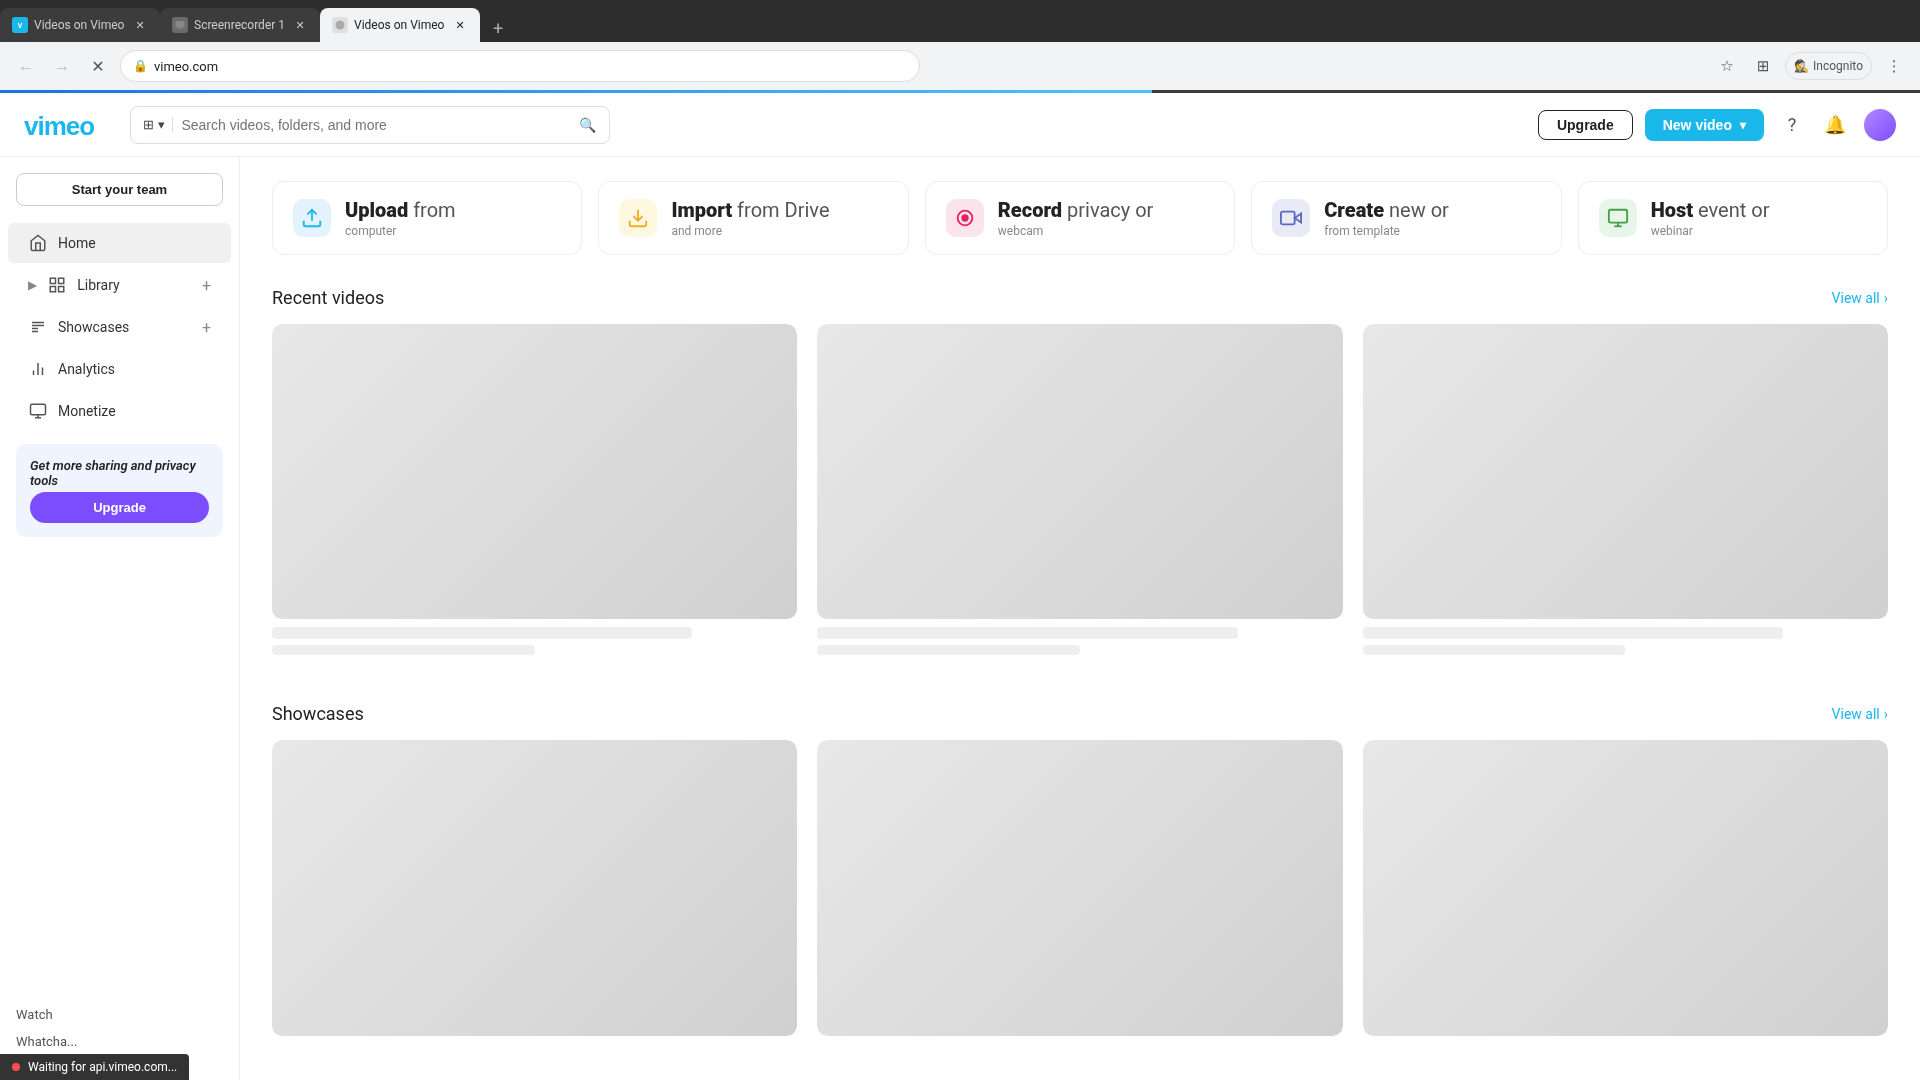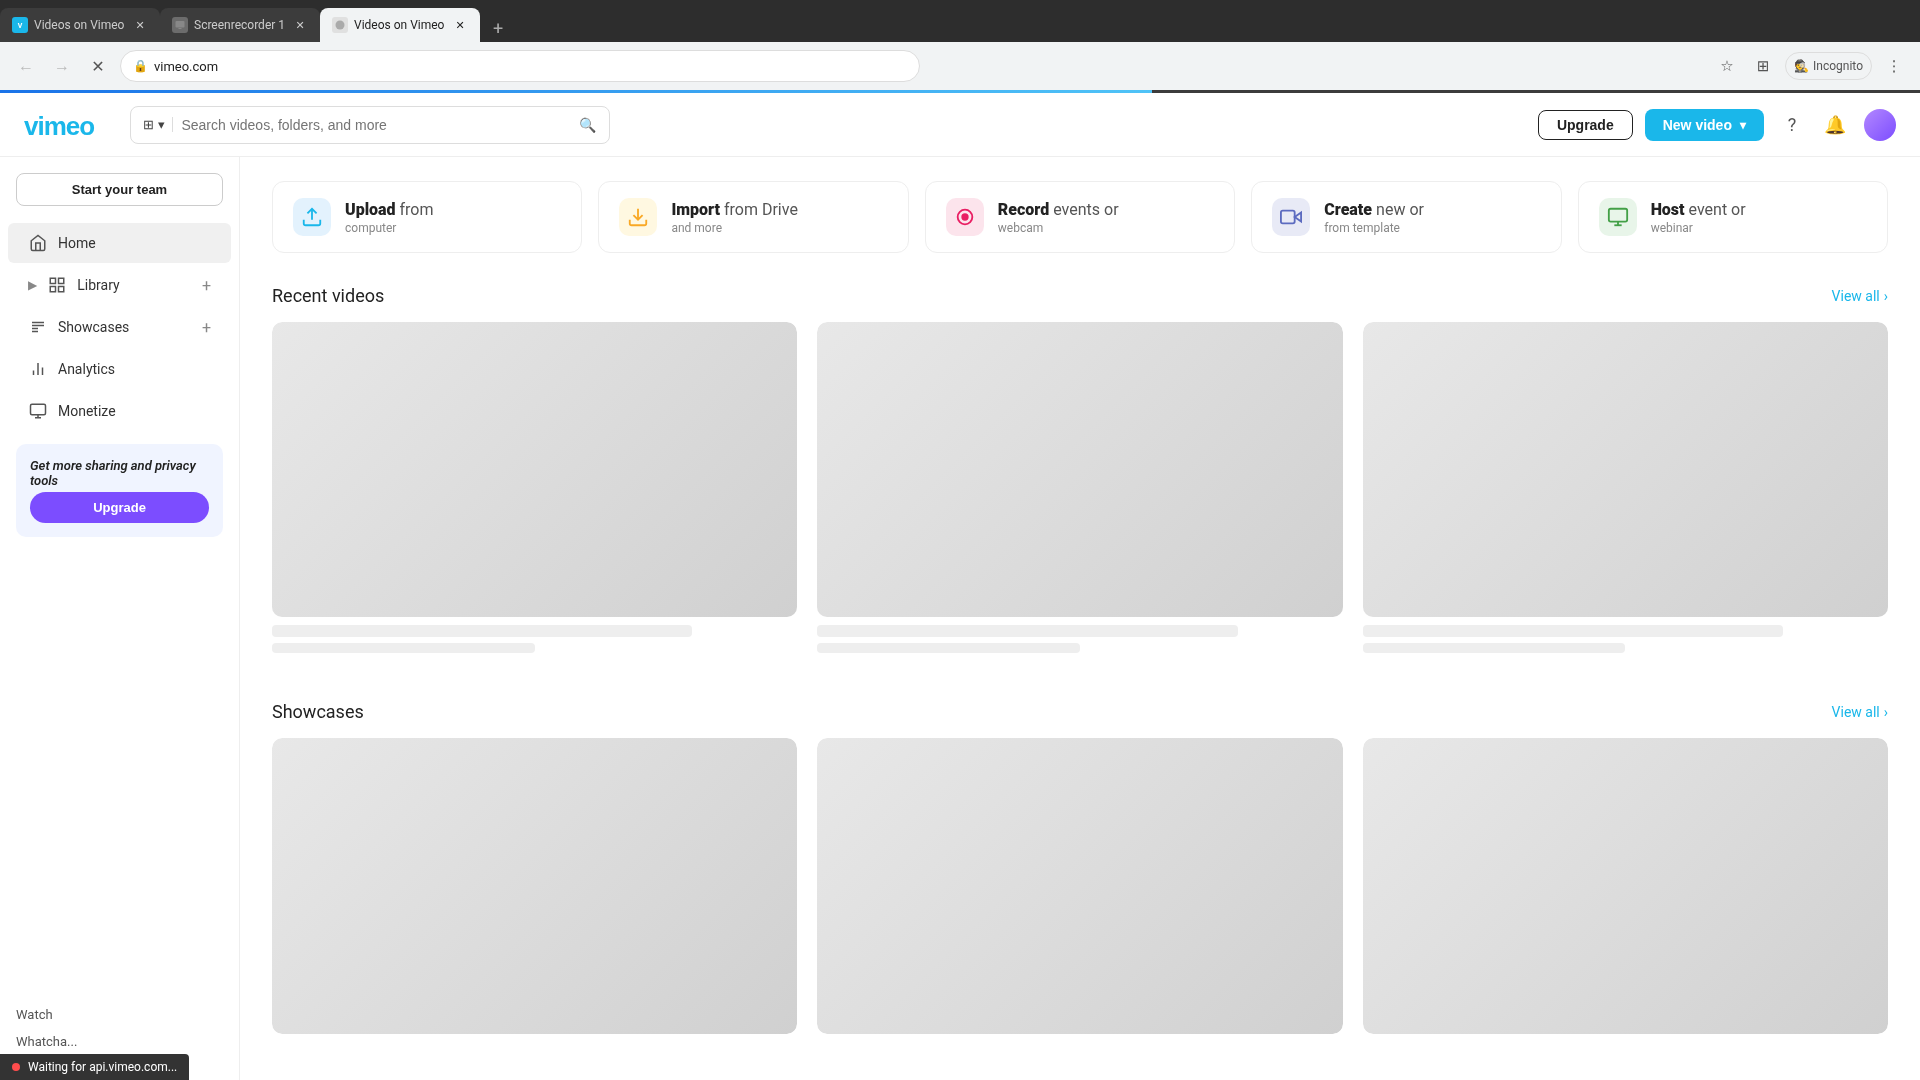--- a/index.html
+++ b/index.html
@@ -66,21 +66,21 @@
     .content { flex: 1; overflow-y: auto; padding: 24px 32px; }
     .action-cards { display: flex; gap: 16px; margin-bottom: 32px; flex-wrap: wrap; }
     .action-card { display: flex; align-items: center; gap: 14px; border: 1.5px solid #eee; border-radius: 12px; padding: 16px 20px; cursor: pointer; background: #fff; min-width: 200px; flex: 1; transition: box-shadow 0.15s; }
     .action-card .ac-icon { width: 38px; height: 38px; border-radius: 10px; display: flex; align-items: center; justify-content: center; flex-shrink: 0; font-size: 20px; }
     .ac-icon.upload { background: #e3f2fd; color: #1ab7ea; }
     .ac-icon.import { background: #fff8e1; color: #f9a825; }
     .ac-icon.record { background: #fce4ec; color: #e91e63; }
     .ac-icon.create { background: #e8eaf6; color: #5c6bc0; }
     .ac-icon.host { background: #e8f5e9; color: #43a047; }
     .action-card .ac-text { display: flex; flex-direction: column; }
-    .action-card .ac-title { font-size: 16px; font-weight: 600; color: #222; }
+    .action-card .ac-title { font-size: 20px; font-weight: 600; color: #222; }
     .action-card .ac-title span { font-weight: 400; color: #555; }
     .action-card .ac-sub { font-size: 12px; color: #888; margin-top: 2px; }
 
     .section-header { display: flex; align-items: center; justify-content: space-between; margin-bottom: 16px; }
     .section-title { font-size: 18px; font-weight: 400; color: #222; }
     .view-all-link { display: flex; align-items: center; gap: 4px; color: #1ab7ea; font-size: 14px; cursor: pointer; text-decoration: none; }
 
     
     .video-grid { display: grid; grid-template-columns: repeat(3, 1fr); gap: 20px; margin-bottom: 40px; }
     .video-card { border-radius: 10px; overflow: hidden; cursor: pointer; }
@@ -303,21 +303,21 @@
         <div class="action-card">
           <div class="ac-icon record">
             <svg width="22" height="22" viewBox="0 0 24 24" fill="none" stroke="#e91e63" stroke-width="2">
                 <circle cx="12" cy="12" r="8"></circle>
                 <circle cx="12" cy="12" r="3" fill="#e91e63"></circle>
               </svg>
           </div>
           <div class="ac-text">
             <div class="ac-title">
               <strong>Record</strong>
-              <span> events or</span>
+              <span> privacy or</span>
             </div>
             <div class="ac-sub">webcam</div>
           </div>
         </div>
 
         <div class="action-card">
           <div class="ac-icon create">
             <svg width="22" height="22" viewBox="0 0 24 24" fill="none" stroke="#5c6bc0" stroke-width="2">
                 <polygon points="23,7 16,12 23,17"></polygon>
                 <rect x="1" y="5" width="15" height="14" rx="2"></rect>

